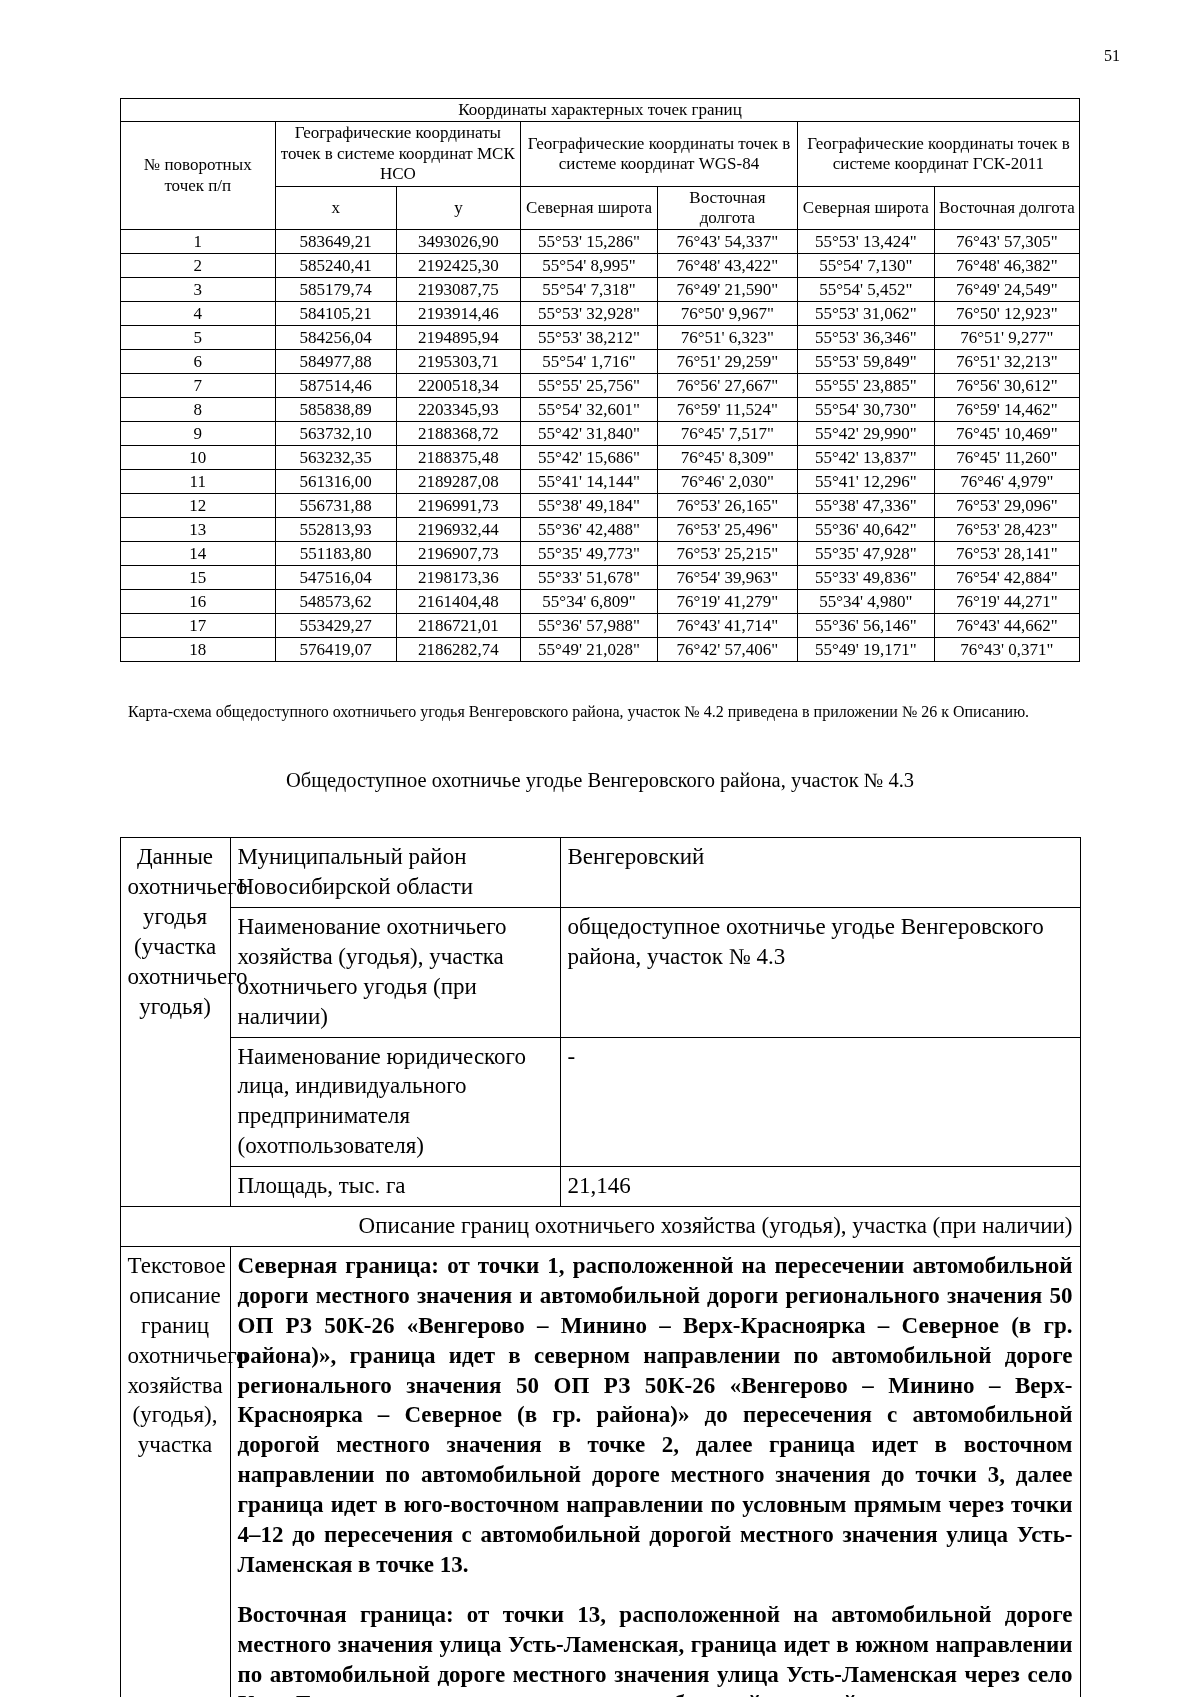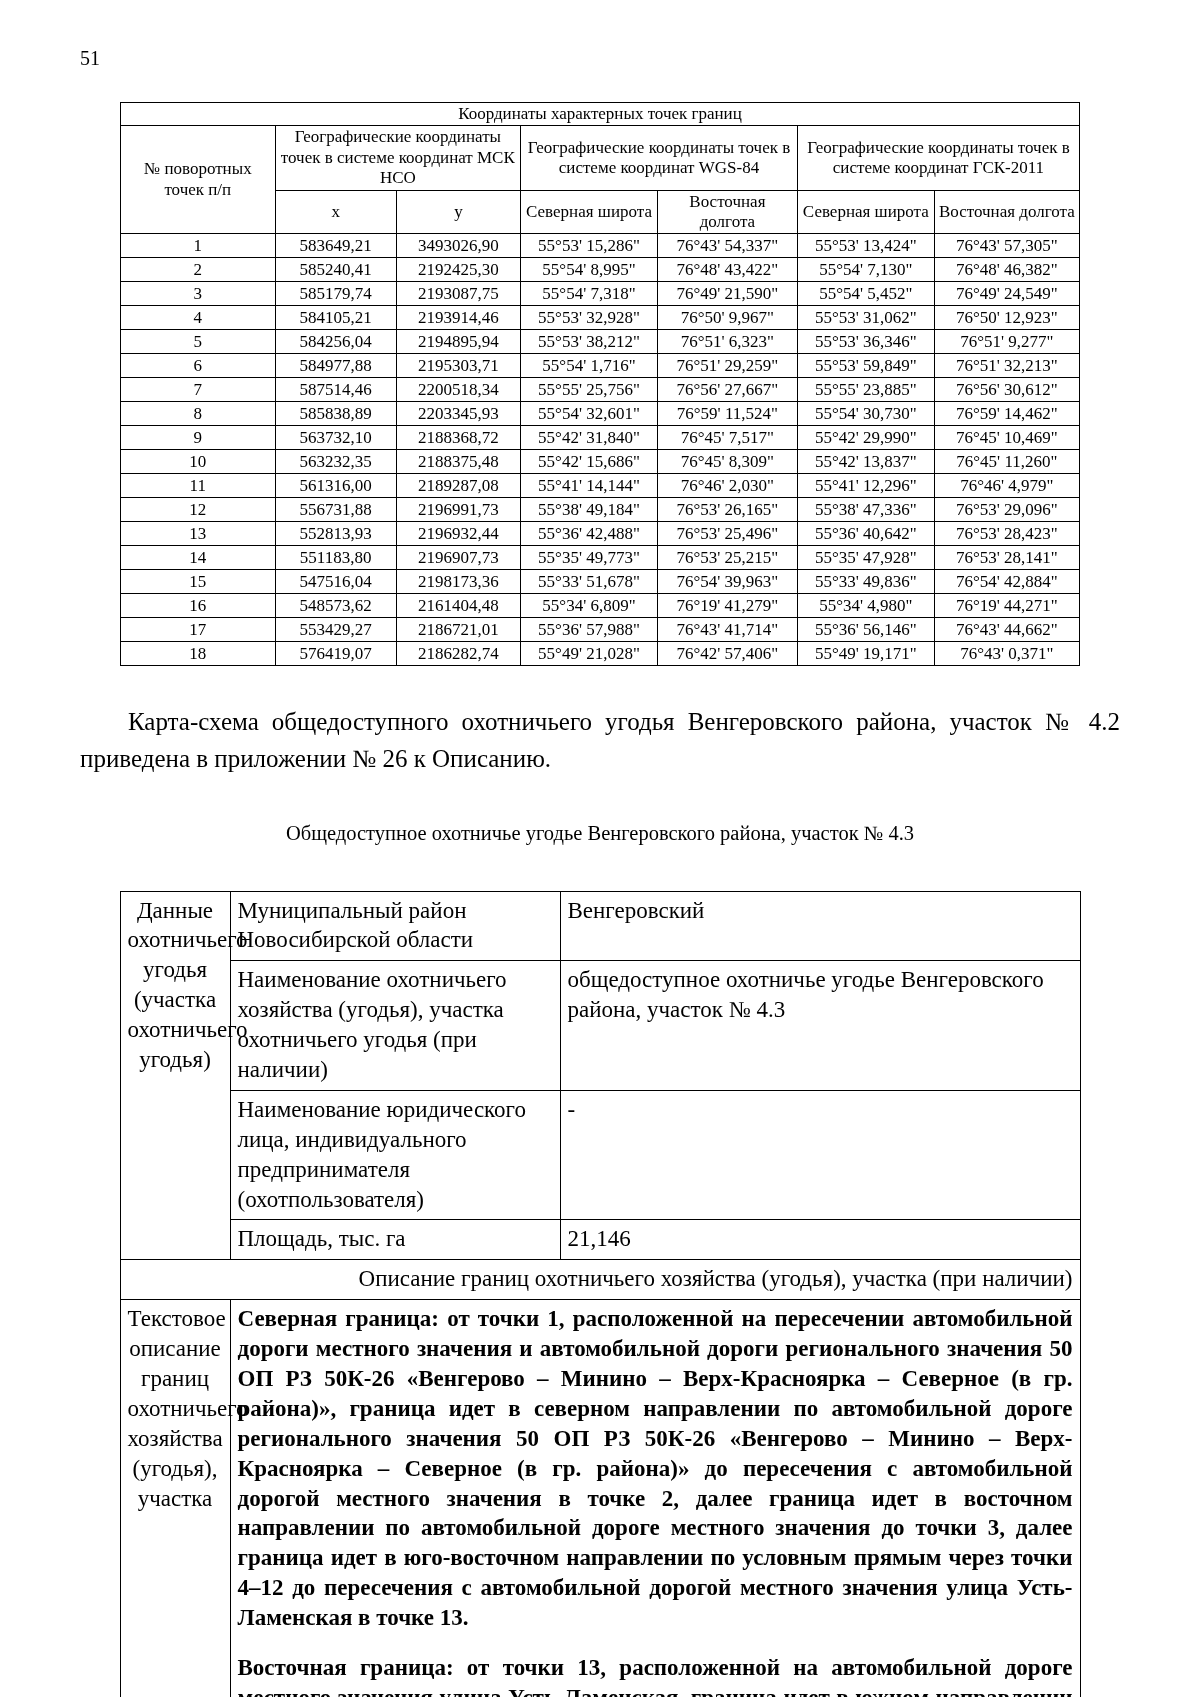--- a/index.html
+++ b/index.html
@@ -16,22 +16,22 @@
     position: relative;
   }
   .page {
     width: 1200px;
     min-height: 1697px;
     box-sizing: border-box;
     padding: 48px 80px 20px 80px;
     position: relative;
   }
   .page-number {
-    text-align: left;
-    font-size: 20px;
+    text-align: right;
+    font-size: 16px;
     line-height: 1;
     margin: 0 0 34px 0;
   }
 
   
   table.coords {
     border-collapse: collapse;
     width: 960px;
     margin: 4px auto;
     table-layout: fixed;
@@ -55,21 +55,21 @@
   .c-np  { width: 148px; }
   .c-x   { width: 116px; }
   .c-y   { width: 119px; }
   .c-w1  { width: 131px; }
   .c-w2  { width: 134px; }
   .c-g1  { width: 131px; }
   .c-g2  { width: 139px; }
 
   
   p.body-par {
-    font-size: 25px;
+    font-size: 16px;
     line-height: 1.45;
     text-align: justify;
     text-indent: 48px;
     margin: 38px 0 0 0;
     hyphens: none;
   }
   p.center-head {
     font-size: 20.5px;
     line-height: 1.45;
     text-align: center;

